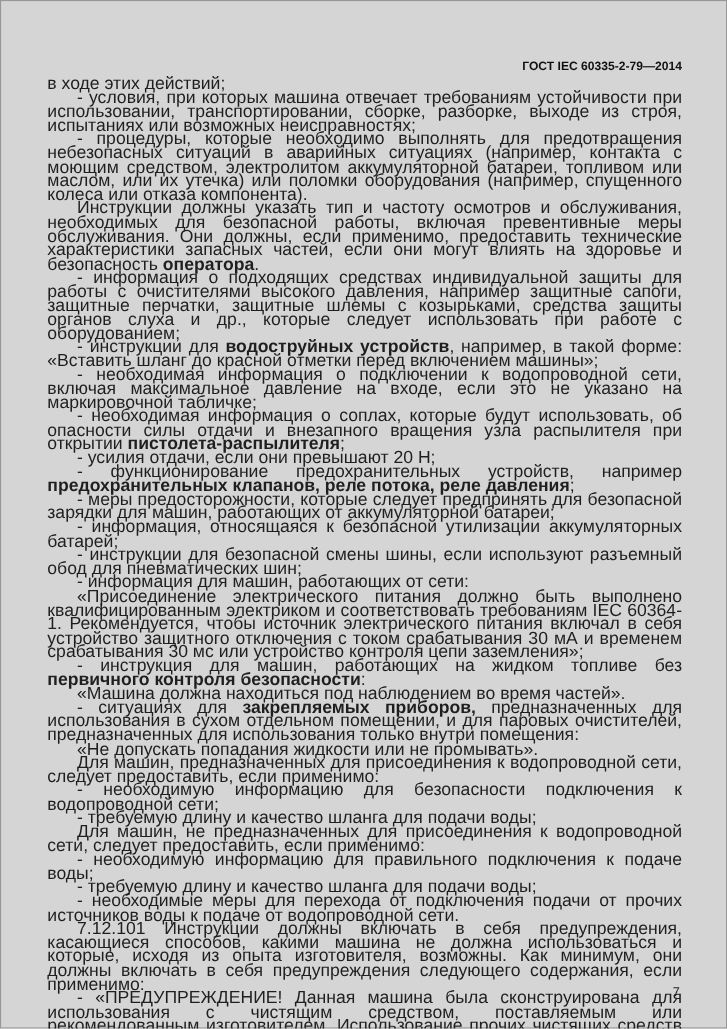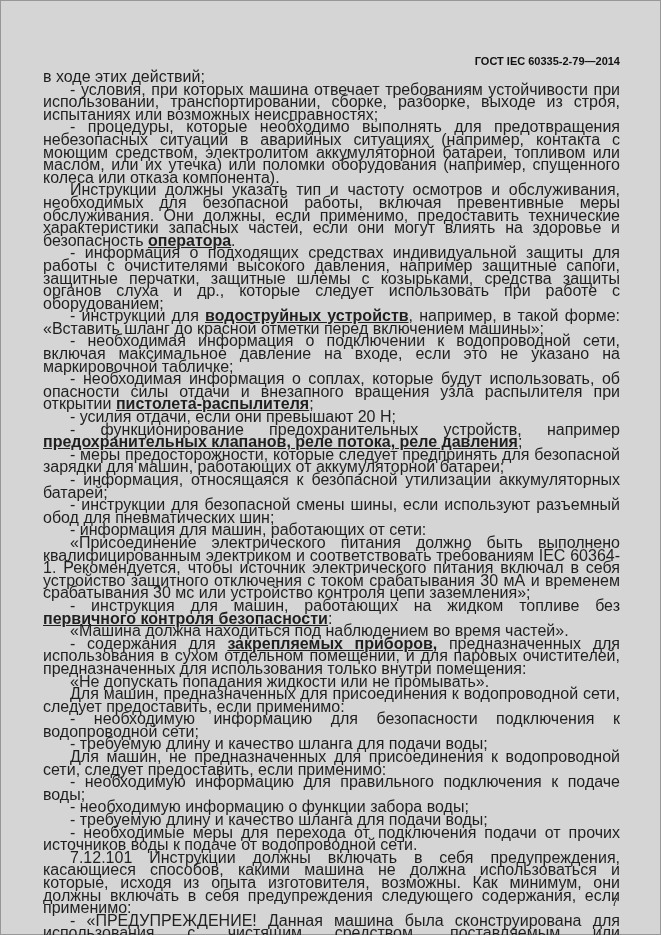--- a/index.html
+++ b/index.html
@@ -29,21 +29,21 @@
     color: #111;
   }
   .content p {
     margin: 0;
     font-size: 16px;
     line-height: 12.6px;
     text-align: justify;
     color: #1f1f1f;
   }
   .content p.indent { text-indent: 27px; }
-  .bold { font-weight: bold; text-decoration: underline; }
+  .bold { font-weight: bold; }
   .footer {
     position: absolute;
     right: 42px;
     bottom: 26px;
     font-size: 11.5px;
     color: #1f1f1f;
   }
 </style>
 </head>
 <body>
@@ -64,28 +64,27 @@
       <p class="indent"><span>- необходимая информация о соплах, которые будут использовать, об опасности силы отдачи и внезапного вращения узла распылителя при открытии </span><span class="bold">пистолета-распылителя</span><span>;</span></p>
       <p class="indent"><span>- усилия отдачи, если они превышают 20 Н;</span></p>
       <p class="indent"><span>- функционирование предохранительных устройств, например </span><span class="bold">предохранительных клапанов, реле потока, реле давления</span><span>;</span></p>
       <p class="indent"><span>- меры предосторожности, которые следует предпринять для безопасной зарядки для машин, работающих от аккумуляторной батареи;</span></p>
       <p class="indent"><span>- информация, относящаяся к безопасной утилизации аккумуляторных батарей;</span></p>
       <p class="indent"><span>- инструкции для безопасной смены шины, если используют разъемный обод для пневматических шин;</span></p>
       <p class="indent"><span>- информация для машин, работающих от сети:</span></p>
       <p class="indent"><span>«Присоединение электрического питания должно быть выполнено квалифицированным электриком и соответствовать требованиям IEC 60364-1. Рекомендуется, чтобы источник электрического питания включал в себя устройство защитного отключения с током срабатывания 30 мА и временем срабатывания 30 мс или устройство контроля цепи заземления»;</span></p>
       <p class="indent"><span>- инструкция для машин, работающих на жидком топливе без </span><span class="bold">первичного контроля безопасности</span><span>:</span></p>
       <p class="indent"><span>«Машина должна находиться под наблюдением во время частей».</span></p>
-      <p class="indent"><span>- содержания для </span><span class="bold">закрепляемых приборов,</span><span> предназначенных для использования в сухом отдельном помещении, и для паровых очистителей, предназначенных для использования только внутри помещения:</span></p>
+      <p class="indent"><span>- ситуациях для </span><span class="bold">закрепляемых приборов,</span><span> предназначенных для использования в сухом отдельном помещении, и для паровых очистителей, предназначенных для использования только внутри помещения:</span></p>
       <p class="indent"><span>«Не допускать попадания жидкости или не промывать».</span></p>
       <p class="indent"><span>Для машин, предназначенных для присоединения к водопроводной сети, следует предоставить, если применимо:</span></p>
       <p class="indent"><span>- необходимую информацию для безопасности подключения к водопроводной сети;</span></p>
       <p class="indent"><span>- требуемую длину и качество шланга для подачи воды;</span></p>
       <p class="indent"><span>Для машин, не предназначенных для присоединения к водопроводной сети, следует предоставить, если применимо:</span></p>
       <p class="indent"><span>- необходимую информацию для правильного подключения к подаче воды;</span></p>
-      <p class="indent"><span>- необходимую информацию о функции забора воды;</span></p>
       <p class="indent"><span>- требуемую длину и качество шланга для подачи воды;</span></p>
       <p class="indent"><span>- необходимые меры для перехода от подключения подачи от прочих источников воды к подаче от водопроводной сети.</span></p>
       <p class="indent"><span>7.12.101 Инструкции должны включать в себя предупреждения, касающиеся способов, какими машина не должна использоваться и которые, исходя из опыта изготовителя, возможны. Как минимум, они должны включать в себя предупреждения следующего содержания, если применимо:</span></p>
       <p class="indent"><span>- «ПРЕДУПРЕЖДЕНИЕ! Данная машина была сконструирована для использования с чистящим средством, поставляемым или рекомендованным изготовителем. Использование прочих чистящих средств или химикатов может отрицательно повлиять на безопасность машины»;</span></p>
     </div>
 
   <div class="footer">7</div>
 </div>
 
 </body></html>

